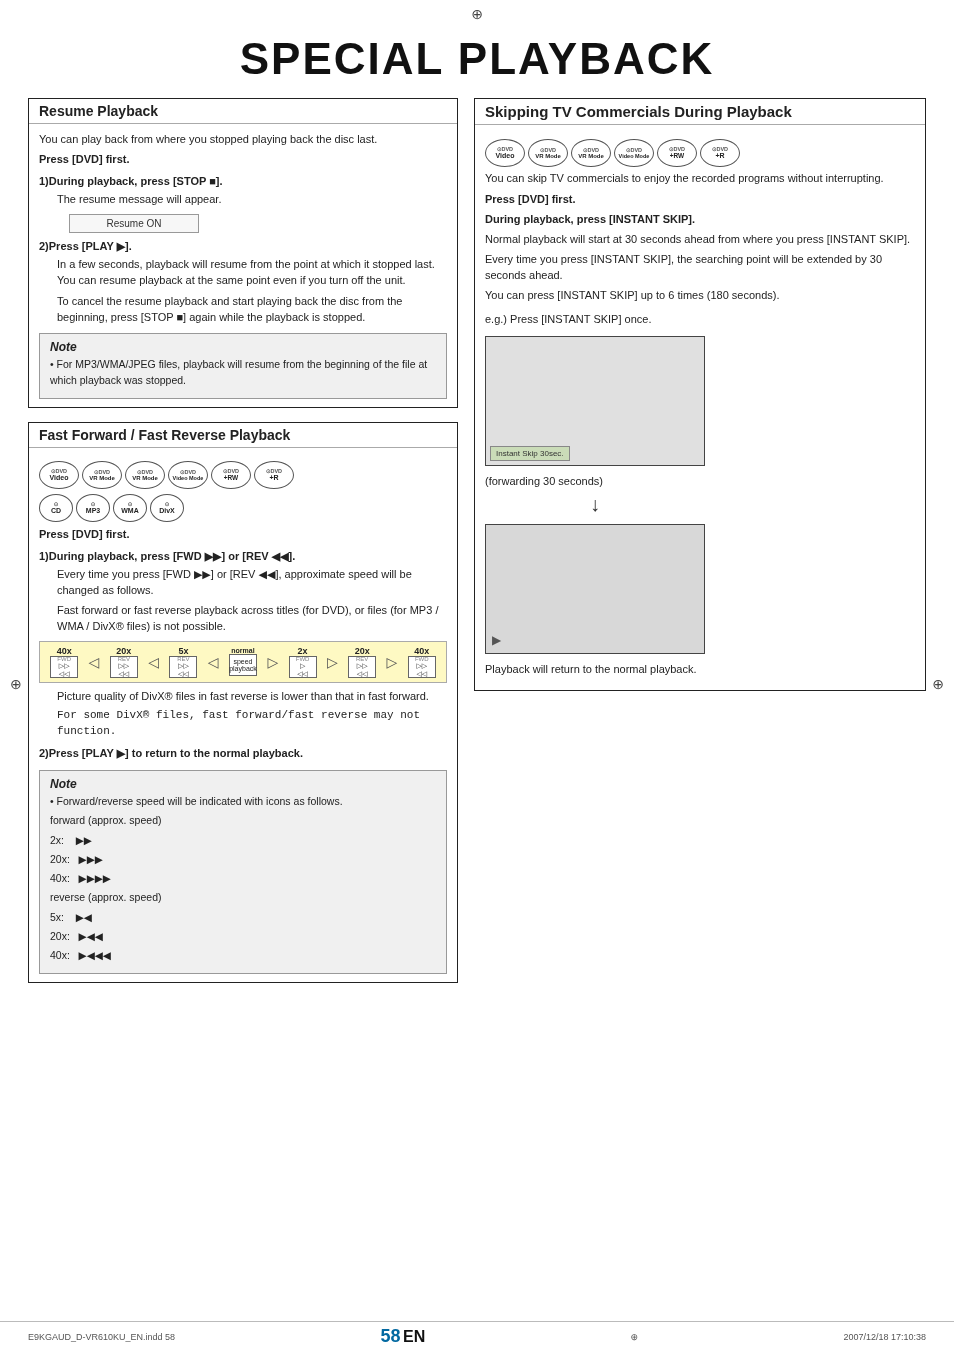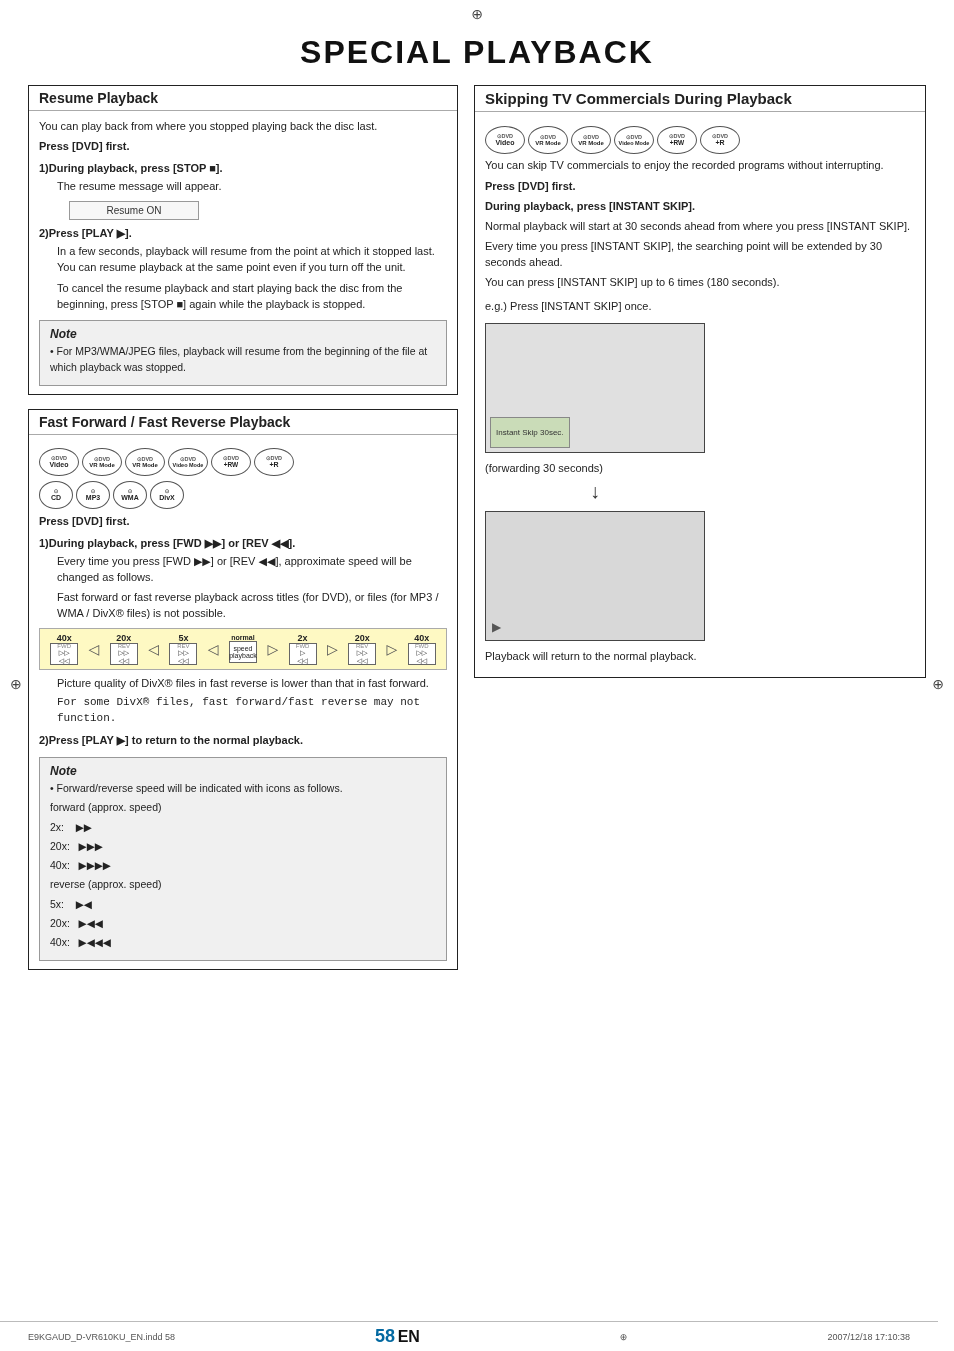--- a/index.html
+++ b/index.html
@@ -21,21 +21,21 @@
     
     .top-crosshair {
       text-align: center;
       font-size: 14px;
       padding: 6px 0 2px 0;
       color: #444;
     }
     
     .page-title {
       text-align: center;
-      font-size: 32px;
+      font-size: 44px;
       font-weight: 900;
       letter-spacing: 2px;
       padding: 10px 0 14px 0;
       color: #111;
     }
     
     .columns {
       display: flex;
       gap: 16px;
       padding: 0 28px;
@@ -153,21 +153,21 @@
       background: #e0e0e0;
       position: relative;
       display: flex;
       align-items: flex-end;
       justify-content: flex-start;
     }
     .screen-label {
       background: rgba(200,220,180,0.9);
       border: 1px solid #888;
       font-size: 8px;
-      padding: 10px 5px;
+      padding: 2px 5px;
       margin: 4px;
       color: #333;
     }
     .screen-play-icon {
       position: absolute;
       bottom: 6px;
       left: 6px;
       font-size: 12px;
       color: #555;
     }
@@ -176,21 +176,21 @@
       font-size: 20px;
       margin: 2px 0;
       color: #333;
       width: 220px;
     }
     
     .bottom-bar {
       position: absolute;
       bottom: 0;
       left: 0;
-      right: 16px;
+      right: 0;
       border-top: 1px solid #bbb;
       display: flex;
       align-items: center;
       justify-content: space-between;
       padding: 4px 28px;
       font-size: 9px;
       color: #555;
     }
     .page-number {
       font-size: 18px;

